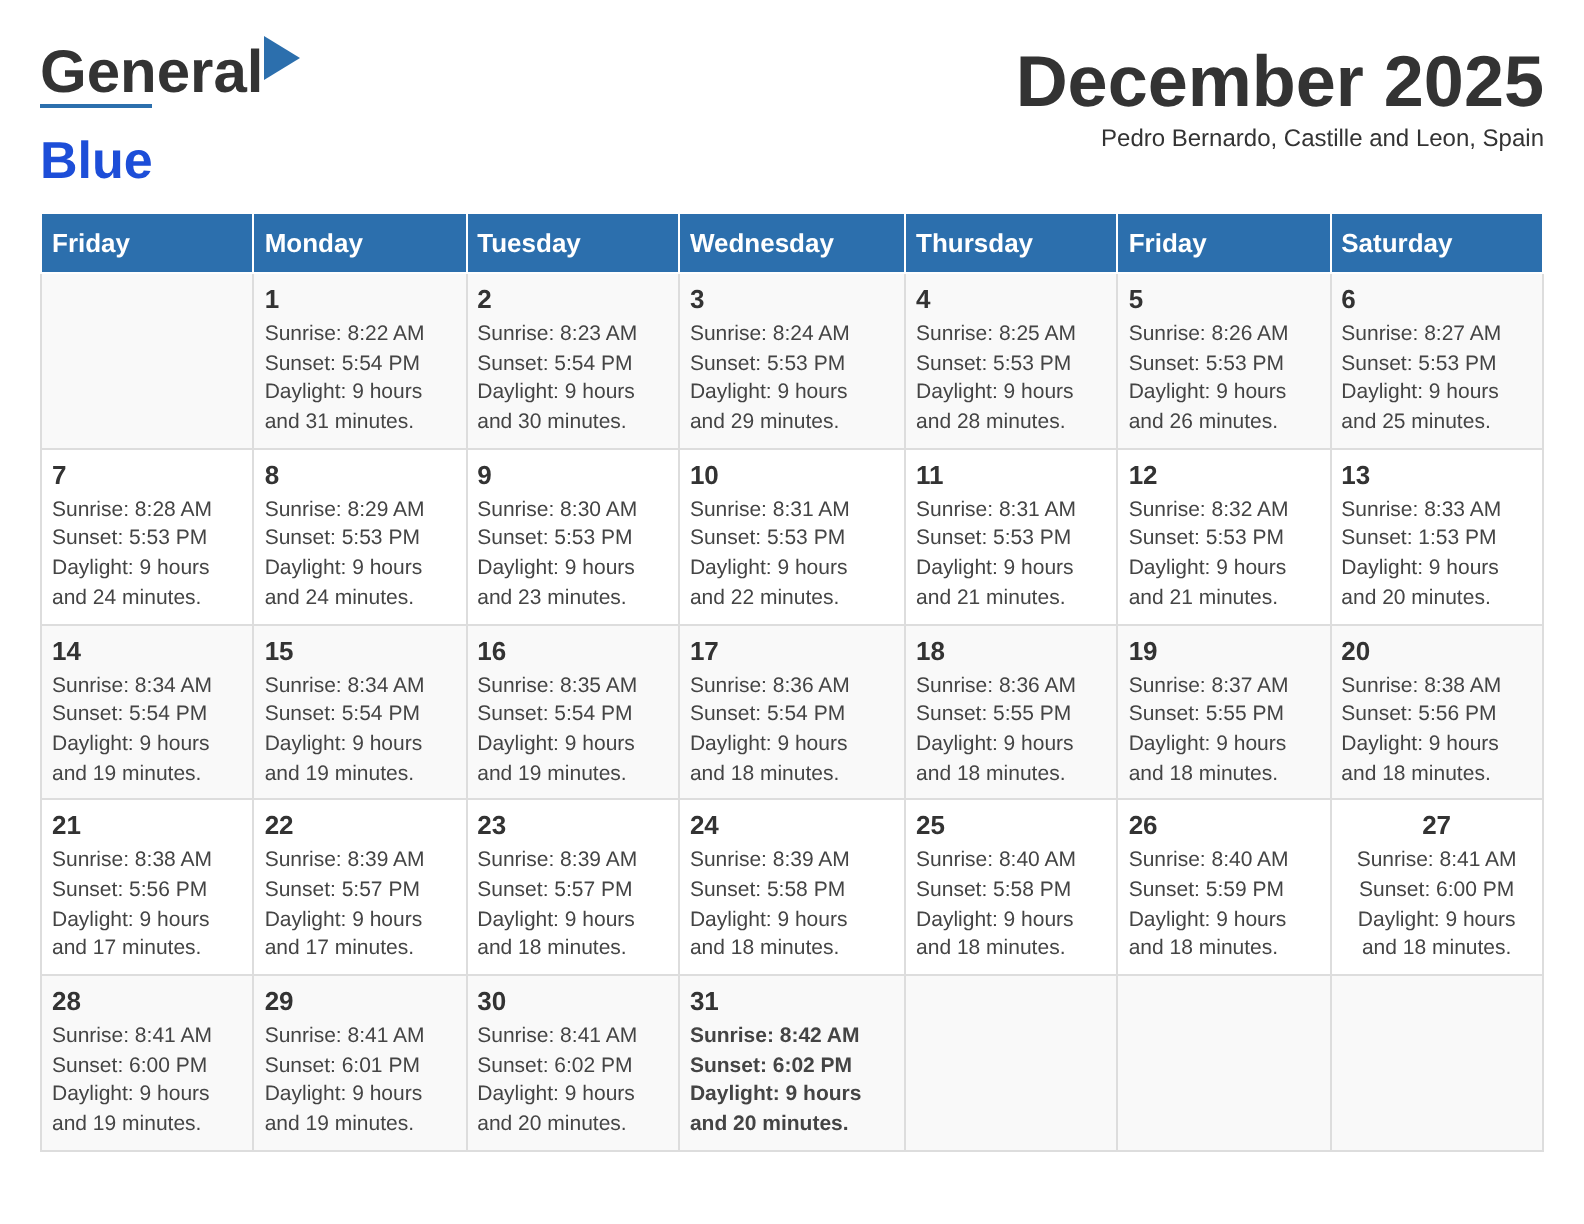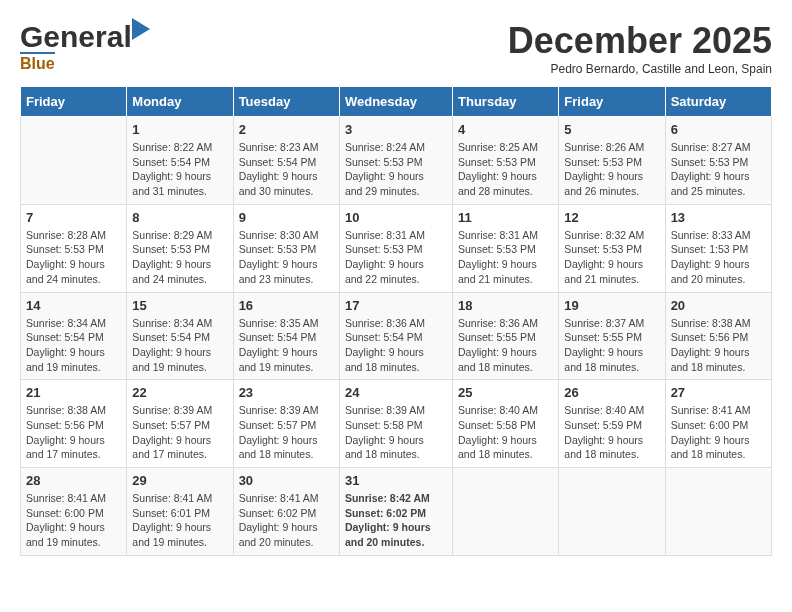--- a/index.html
+++ b/index.html
@@ -85,21 +85,21 @@
   <div class="logo">
     <div style="display:flex;align-items:center;">
       <div style="position:relative;display:inline-block;">
         <span style="font-size:30px;font-weight:bold;color:#333;">General</span>
         <svg style="position:absolute;top:-2px;right:-18px;" width="18" height="22" viewBox="0 0 18 22">
           <polygon points="0,0 18,11 0,22" fill="#2c6fad"></polygon>
         </svg>
       </div>
     </div>
     <div style="display:flex;align-items:center;margin-top:-2px;">
-      <span style="font-size:16px;font-weight:bold;color:#a16207;border-top:2px solid #2c6fad;padding-top:1px;">Blue</span>
+      <span style="font-size:26px;font-weight:bold;color:#1d4ed8;border-top:2px solid #2c6fad;padding-top:11px;">Blue</span>
     </div>
   </div>
   <div class="title-block">
     <h1>December 2025</h1>
     <h2>Pedro Bernardo, Castille and Leon, Spain</h2>
   </div>
 </div>
 
 <table>
   <thead>
@@ -297,21 +297,21 @@
 Daylight: 9 hours
 and 18 minutes.</div>
         </td>
         <td style="height: 85px;">
           <span class="day-num">26</span>
           <div class="day-info" style="white-space: pre-line;">Sunrise: 8:40 AM
 Sunset: 5:59 PM
 Daylight: 9 hours
 and 18 minutes.</div>
         </td>
-        <td style="height: 85px;">
+        <td style="height: 85px; text-align: center;">
           <span class="day-num">27</span>
           <div class="day-info" style="white-space: pre-line;">Sunrise: 8:41 AM
 Sunset: 6:00 PM
 Daylight: 9 hours
 and 18 minutes.</div>
         </td>
       </tr>
       <tr>
         <td style="height: 85px;">
           <span class="day-num">28</span>

